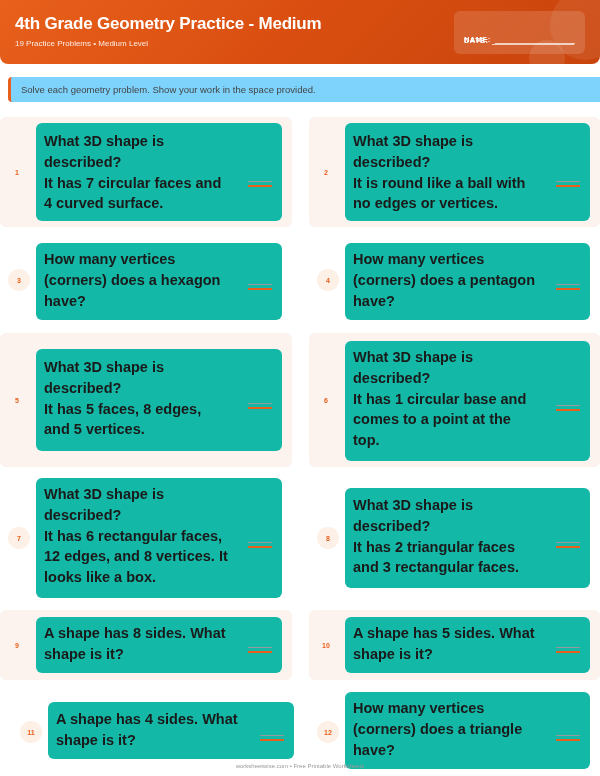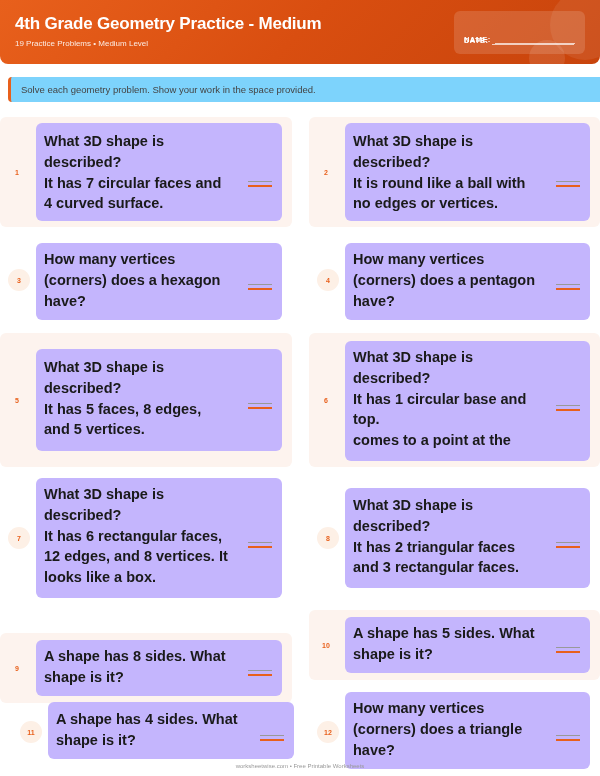--- a/index.html
+++ b/index.html
@@ -33,21 +33,21 @@
   }
   .problem.plain { background: transparent; }
   .num {
     position: absolute; left: 6px; width: 22px; height: 22px; border-radius: 50%;
     background: #fdf0e6; color: #e8601c; font-size: 7px; font-weight: bold;
     display: flex; align-items: center; justify-content: center;
   }
   .problem:not(.plain) .num { background: transparent; }
   .qbox {
     position: absolute; left: 36px; top: 0; bottom: 0; right: 10px;
-    background: #c4b5fd; border-radius: 6px;
+    background: #14b8a6; border-radius: 6px;
   }
   .qtext {
     position: absolute; left: 8px; width: 190px; font-size: 14.5px; font-weight: bold;
     color: #1a1a1a; line-height: 20.8px;
   }
   .answer { position: absolute; right: 10px; width: 24px; height: 6px; }
   .answer .a1 { border-top: 1px solid #999; margin-bottom: 3px; }
   .answer .a2 { border-top: 2px solid #e8601c; }
 
   .footer {
@@ -155,22 +155,22 @@
   </div>
 </div>
 
 <div class="problem" style="left:309px; top:333px; width:291px; height:134px;">
   <div class="num" style="top:56px;">6</div>
   <div class="qbox" style="top:8px; bottom:6px;">
     <div class="qtext" style="top:6px;">
       <div>What 3D shape is</div>
         <div>described?</div>
         <div>It has 1 circular base and</div>
+        <div>comes to a point at the</div>
         <div>top.</div>
-        <div>comes to a point at the</div>
     </div>
     <div class="answer" style="top:64px;">
         <div class="a1"></div>
         <div class="a2"></div>
       </div>
   </div>
 </div>
 
 <div class="problem plain" style="left:0; top:478px; width:292px; height:120px;">
   <div class="num" style="top:49px; left:8px;">7</div>
@@ -198,21 +198,21 @@
         <div>It has 2 triangular faces</div>
         <div>and 3 rectangular faces.</div>
     </div>
     <div class="answer" style="top:54px;">
         <div class="a1"></div>
         <div class="a2"></div>
       </div>
   </div>
 </div>
 
-<div class="problem" style="left:0; top:633px; width:292px; height:70px;">
+<div class="problem" style="left:0; top:610px; width:292px; height:70px;">
   <div class="num" style="top:24px;">9</div>
   <div class="qbox" style="top:7px; bottom:7px;">
     <div class="qtext" style="top:6px; width:200px;">
       <div>A shape has 8 sides. What</div>
         <div>shape is it?</div>
     </div>
     <div class="answer" style="top:30px;">
         <div class="a1"></div>
         <div class="a2"></div>
       </div>

